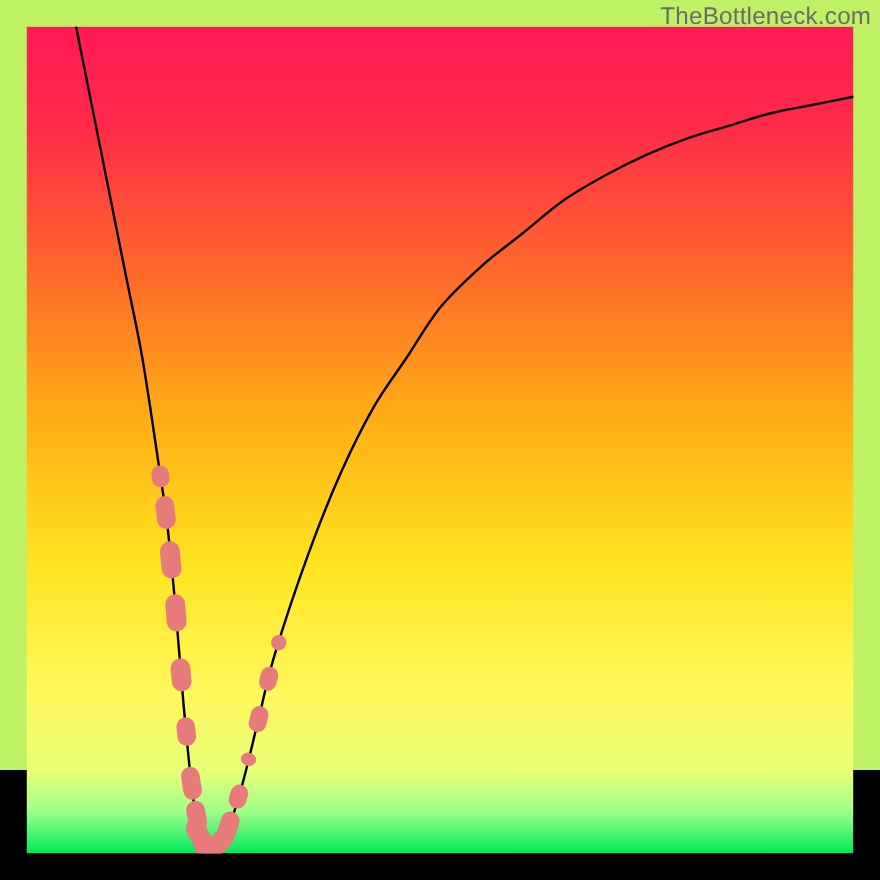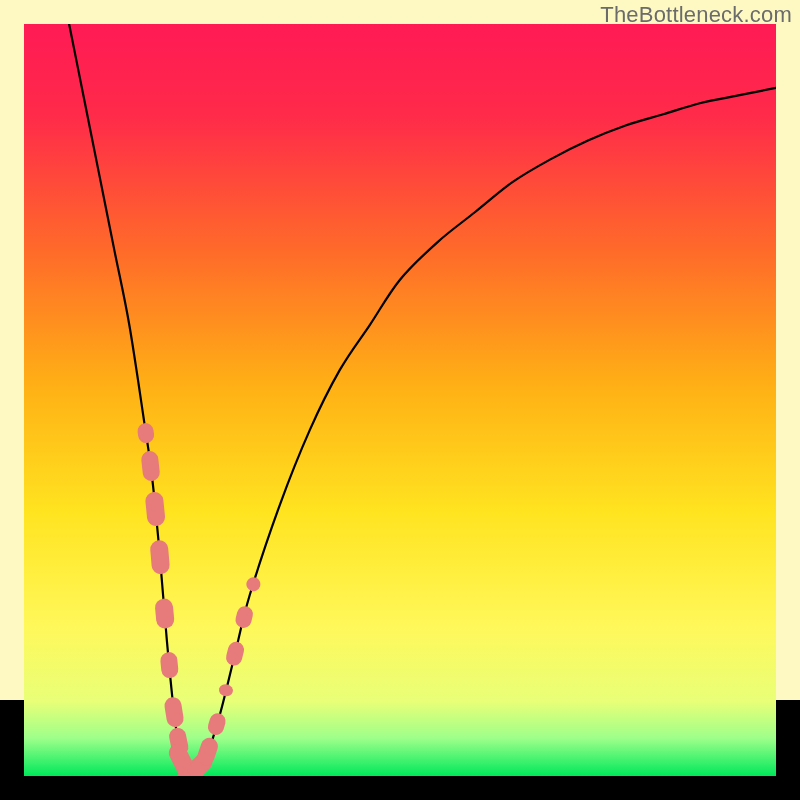--- a/index.html
+++ b/index.html
@@ -9,21 +9,21 @@
     height: 800px;
     overflow: hidden;
     background: #000;
     font-family: Arial, Helvetica, sans-serif;
   }
   .frame {
     position: absolute;
     top: 0; left: 0;
     width: 800px;
     height: 700px;
-    background: #fef9c3;
+    background: #bef264;
   }
   .plot {
     position: absolute;
     top: 24px;
     left: 24px;
     width: 752px;
     height: 752px;
     overflow: hidden;
   }
   .watermark {

